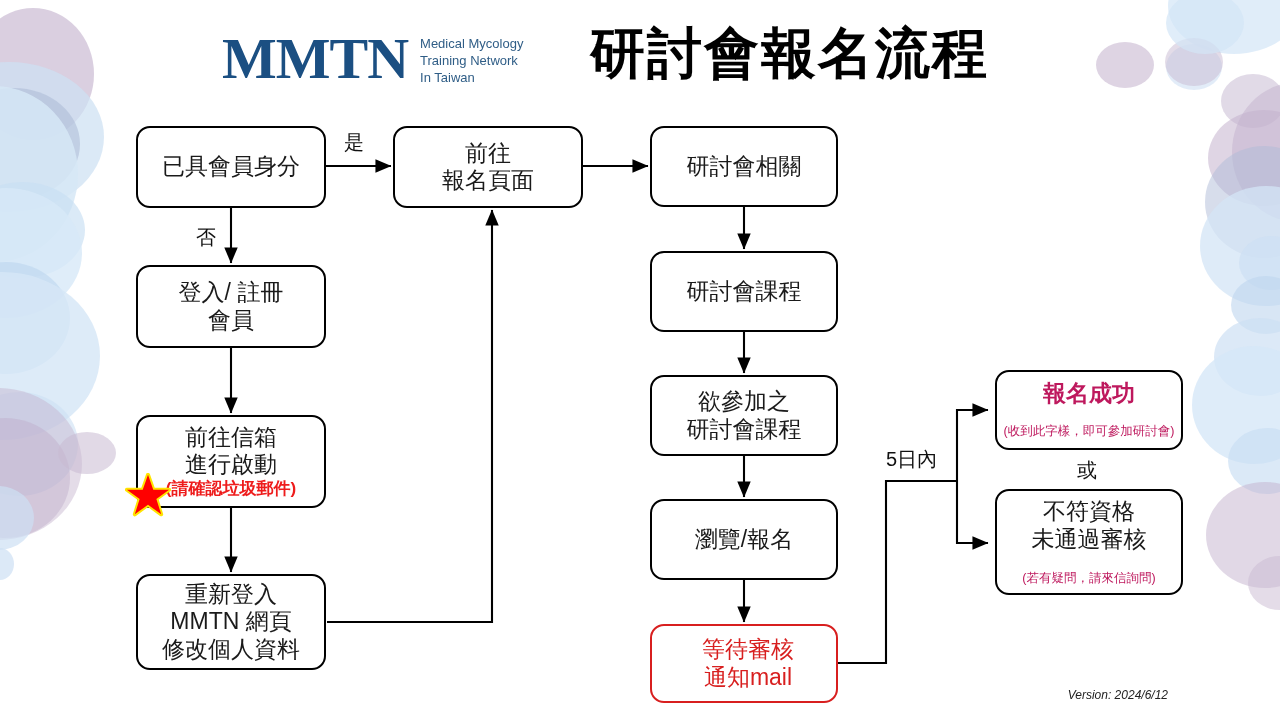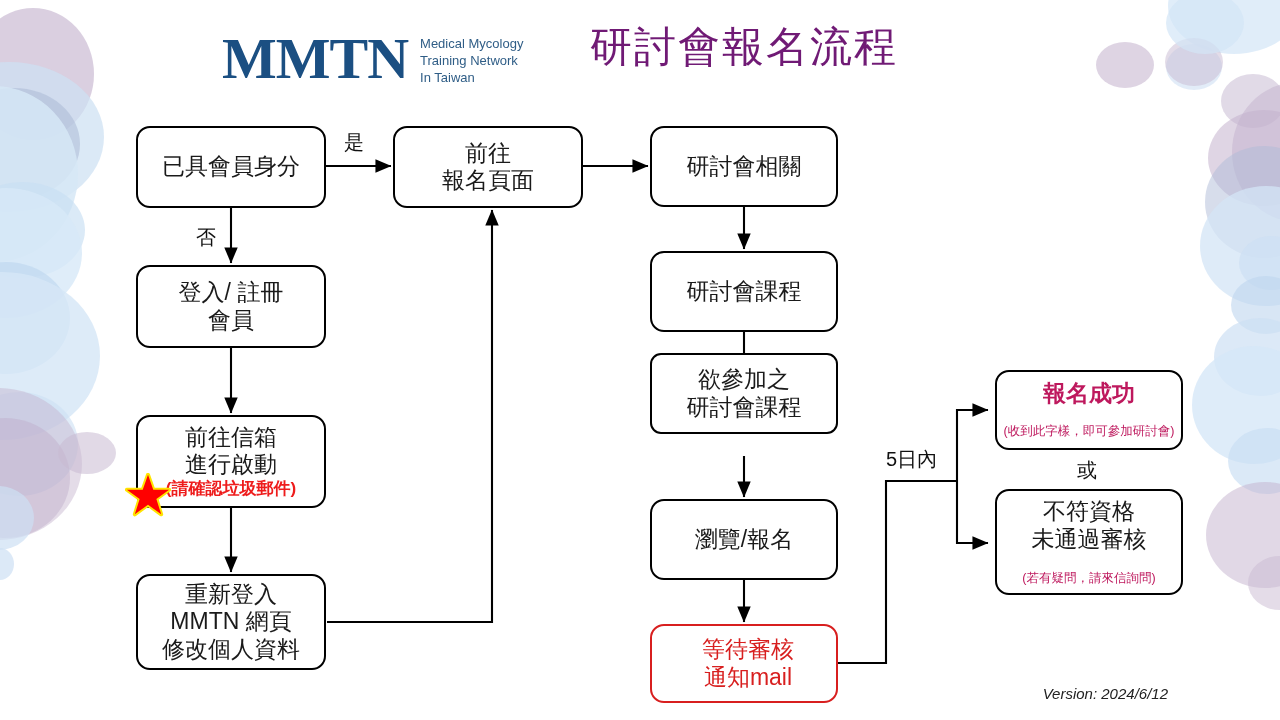--- a/index.html
+++ b/index.html
@@ -37,30 +37,30 @@
   
   #header{position:absolute;z-index:5;left:0;top:0;width:1280px;height:110px;}
   #logo{position:absolute;left:222px;top:30px;display:flex;align-items:center;}
   #logo .mark{
     font-family:"Liberation Serif","DejaVu Serif",serif;
     font-weight:bold;font-size:58px;color:#1b4f82;letter-spacing:-1px;line-height:1;
   }
   #logo .sublines{margin-left:12px;color:#2f5d86;font-size:13px;line-height:1.32;padding-top:3px;}
   #title{
     position:absolute;left:590px;top:26px;
-    font-size:42px;font-weight:normal;color:#701a75;letter-spacing:2px;line-height:1;
+    font-size:55px;font-weight:bold;color:#000000;letter-spacing:2px;line-height:1;
   }
 
   
   #star{position:absolute;z-index:6;left:125px;top:473px;width:46px;height:44px;}
 
   
   #version{
     position:absolute;z-index:5;right:112px;bottom:18px;
-    font-style:italic;font-size:15px;color:#222;
+    font-style:italic;font-size:12px;color:#222;
   }
 </style>
 </head>
 <body>
 
 <div id="stage">
 
   <div class="bg-layer">
 
     <div class="bubble" style="left:-28px;top:8px;width:122px;height:132px;background:rgba(196,178,205,0.62);"></div>
@@ -177,21 +177,21 @@
 
   <div class="node n-big" style="left:393px;top:126px;width:190px;height:82px;">
     <span class="ln">前往</span>
     <span class="ln">報名頁面</span>
   </div>
 
   <div class="node n-big" style="left:650px;top:251px;width:188px;height:81px;">
     <span class="ln">研討會課程</span>
   </div>
 
-  <div class="node n-big" style="left:650px;top:353px;width:188px;height:81px;border-radius:11px;">
+  <div class="node n-big" style="left:650px;top:375px;width:188px;height:81px;">
     <span class="ln">欲參加之</span>
     <span class="ln">研討會課程</span>
   </div>
 
   <div class="node n-big" style="left:650px;top:499px;width:188px;height:81px;">
     <span class="ln">瀏覽/報名</span>
   </div>
 
   <div class="node n-big n-red" style="left:650px;top:624px;width:188px;height:79px;">
     <span class="ln">等待審核</span>

